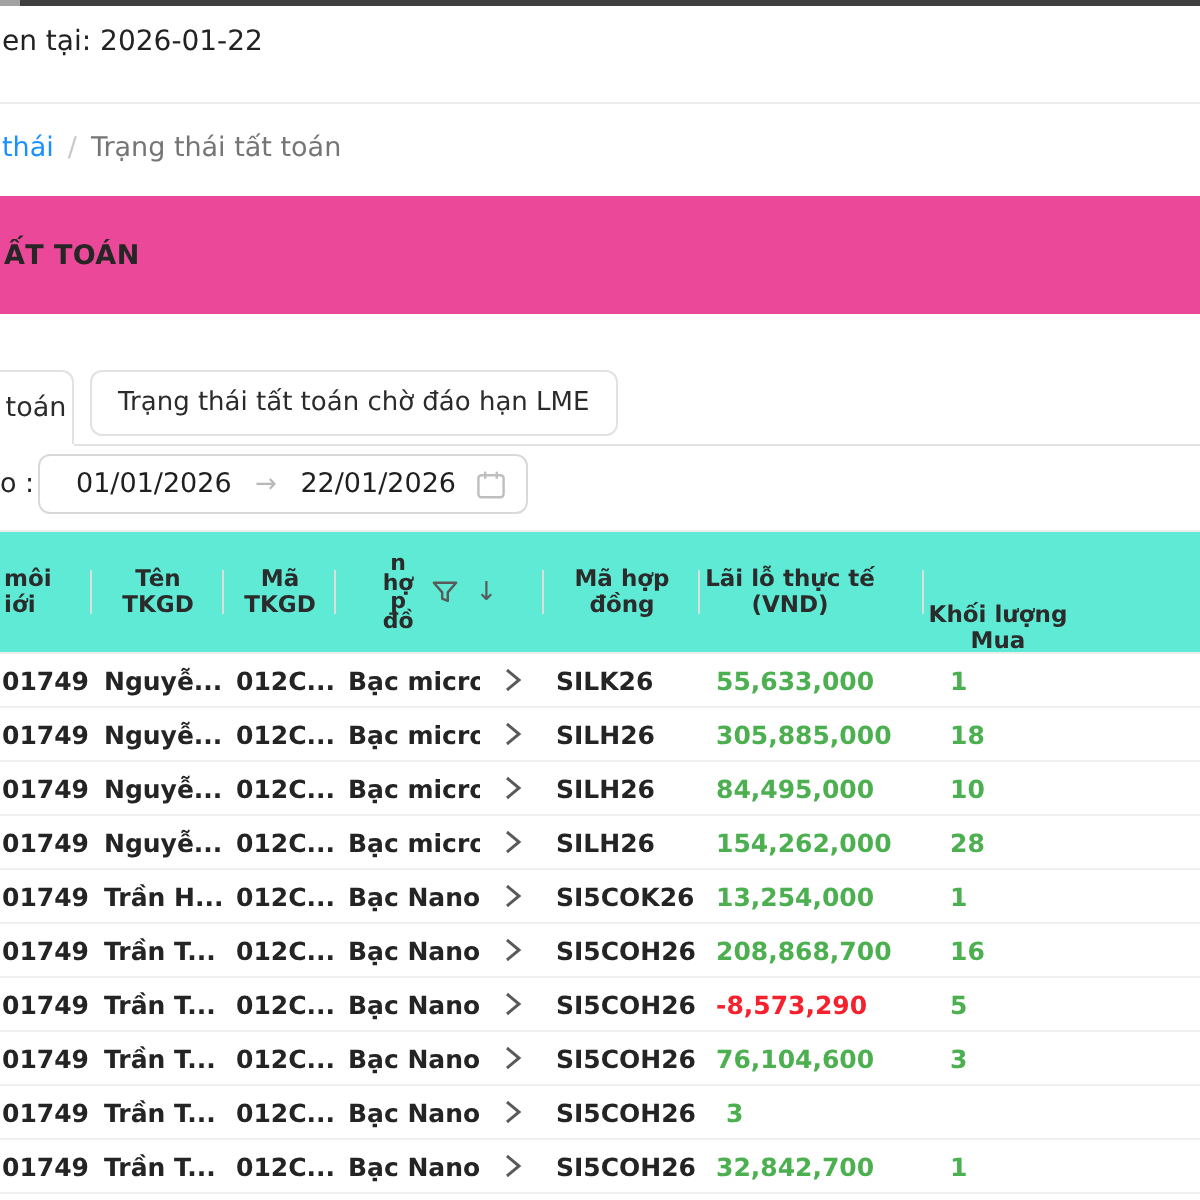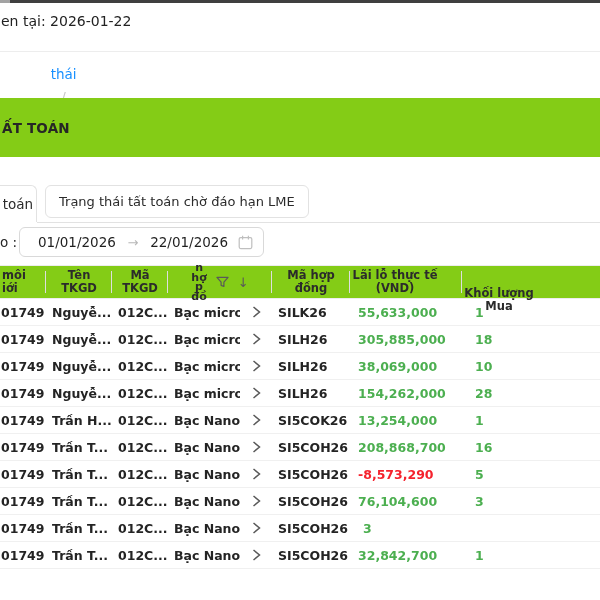--- a/index.html
+++ b/index.html
@@ -13,46 +13,46 @@
     background:#fff;color:#262626;
     font-family:"DejaVu Sans","Liberation Sans",sans-serif;
   }
   
   .top-strip{position:absolute;top:0;left:0;width:600px;height:3px;background:#3f3f3f;}
   .top-strip-left{position:absolute;top:0;left:0;width:10px;height:3px;background:#a3a3a3;}
   
   .current-date{position:absolute;top:13px;left:1px;font-size:14px;font-weight:400;color:#222;}
   .divider1{position:absolute;top:51px;left:0;width:600px;height:1px;background:#ededed;}
   
-  .breadcrumb{position:absolute;top:66px;left:1px;font-size:13.5px;display:flex;align-items:center;gap:7px;flex-direction:column;}
+  .breadcrumb{position:absolute;top:66px;left:1px;font-size:13.5px;display:flex;align-items:center;gap:7px;}
   .breadcrumb .link{color:var(--blue);cursor:pointer;}
   .breadcrumb .sep{color:#c9c9c9;}
   .breadcrumb .current{color:#757575;}
   
-  .band{position:absolute;top:98px;left:0;width:600px;height:59px;background:#84cc16;display:flex;align-items:center;}
+  .band{position:absolute;top:98px;left:0;width:600px;height:59px;background:#ec4899;display:flex;align-items:center;}
   .band .title{padding-left:2px;font-size:13.5px;font-weight:bold;color:#262626;letter-spacing:.2px;}
   
   .tab-active{position:absolute;left:0;top:185px;width:37px;height:37px;background:#fff;
     border-top:1px solid #e2e2e2;border-right:1px solid #e2e2e2;border-radius:0 6px 0 0;
     display:flex;align-items:center;justify-content:center;font-size:13.5px;color:#2b2b2b;box-sizing:border-box;cursor:pointer;}
   .tabbar-line{position:absolute;top:222px;left:37px;width:563px;height:1px;background:#e2e2e2;}
   .tab-inactive{position:absolute;left:45px;top:185px;height:33px;box-sizing:border-box;
     border:1px solid #e2e2e2;border-radius:6px;background:#fff;display:flex;align-items:center;
     padding:0 13px;font-size:13px;color:#2b2b2b;white-space:nowrap;cursor:pointer;}
   
   .date-label{position:absolute;left:0;top:234px;font-size:13.5px;color:#262626;}
   .range-picker{position:absolute;left:19px;top:227px;width:245px;height:30px;box-sizing:border-box;
     border:1px solid #d9d9d9;border-radius:6px;background:#fff;display:flex;align-items:center;
     padding:0 10px 0 18px;font-size:13.5px;color:#1f1f1f;}
   .range-picker .from,.range-picker .to{flex:0 0 auto;}
   .range-picker .arrow{flex:1;text-align:center;color:#b8b8b8;font-size:13px;}
   .range-picker .cal{flex:0 0 auto;margin-left:10px;display:flex;align-items:center;cursor:pointer;}
   
   .table{position:absolute;top:265px;left:0;width:600px;}
-  .thead{display:flex;align-items:center;height:34px;background:#84cc16;
+  .thead{display:flex;align-items:center;height:62px;background:#5eead4;
     border-top:1px solid #ededed;border-bottom:1px solid #ededed;box-sizing:border-box;
     font-size:11.5px;font-weight:bold;color:#2b2b2b;}
   .hcell{position:relative;height:45px;display:flex;flex-direction:column;justify-content:center;
     box-sizing:border-box;text-align:center;line-height:13px;}
   .hcell.tick::after{content:"";position:absolute;right:0;top:11px;width:1px;height:22px;background:#dedede;}
   .hc1{width:46px;align-items:flex-start;padding-left:2px;text-align:left;}
   .hc2{width:66px;}
   .hc3{width:56px;}
   .hc4{width:104px;flex-direction:row;align-items:center;justify-content:center;gap:9px;cursor:pointer;}
   .hc4 .stack{display:flex;flex-direction:column;line-height:9.5px;font-size:11px;text-align:center;}
@@ -193,21 +193,21 @@
         <div class="tcell bc3">012C...</div>
         <div class="tcell bc4">Bạc micro ...</div>
         <div class="tcell bc5">
           <span class="expand-chevron">
             <svg width="9" height="12" viewBox="0 0 9 12">
               <polyline points="1.5,1 7.5,6 1.5,11" fill="none" stroke="#595959" stroke-width="1.5"></polyline>
             </svg>
           </span>
         </div>
         <div class="tcell bc6">SILH26</div>
-        <div class="tcell bc7 pos">38,069,000</div>
+        <div class="tcell bc7 pos">84,495,000</div>
         <div class="tcell bc8 vol">10</div>
       </div>
       <div class="trow">
         <div class="tcell bc1">01749</div>
         <div class="tcell bc2">Nguyễ...</div>
         <div class="tcell bc3">012C...</div>
         <div class="tcell bc4">Bạc micro ...</div>
         <div class="tcell bc5">
           <span class="expand-chevron">
             <svg width="9" height="12" viewBox="0 0 9 12">

